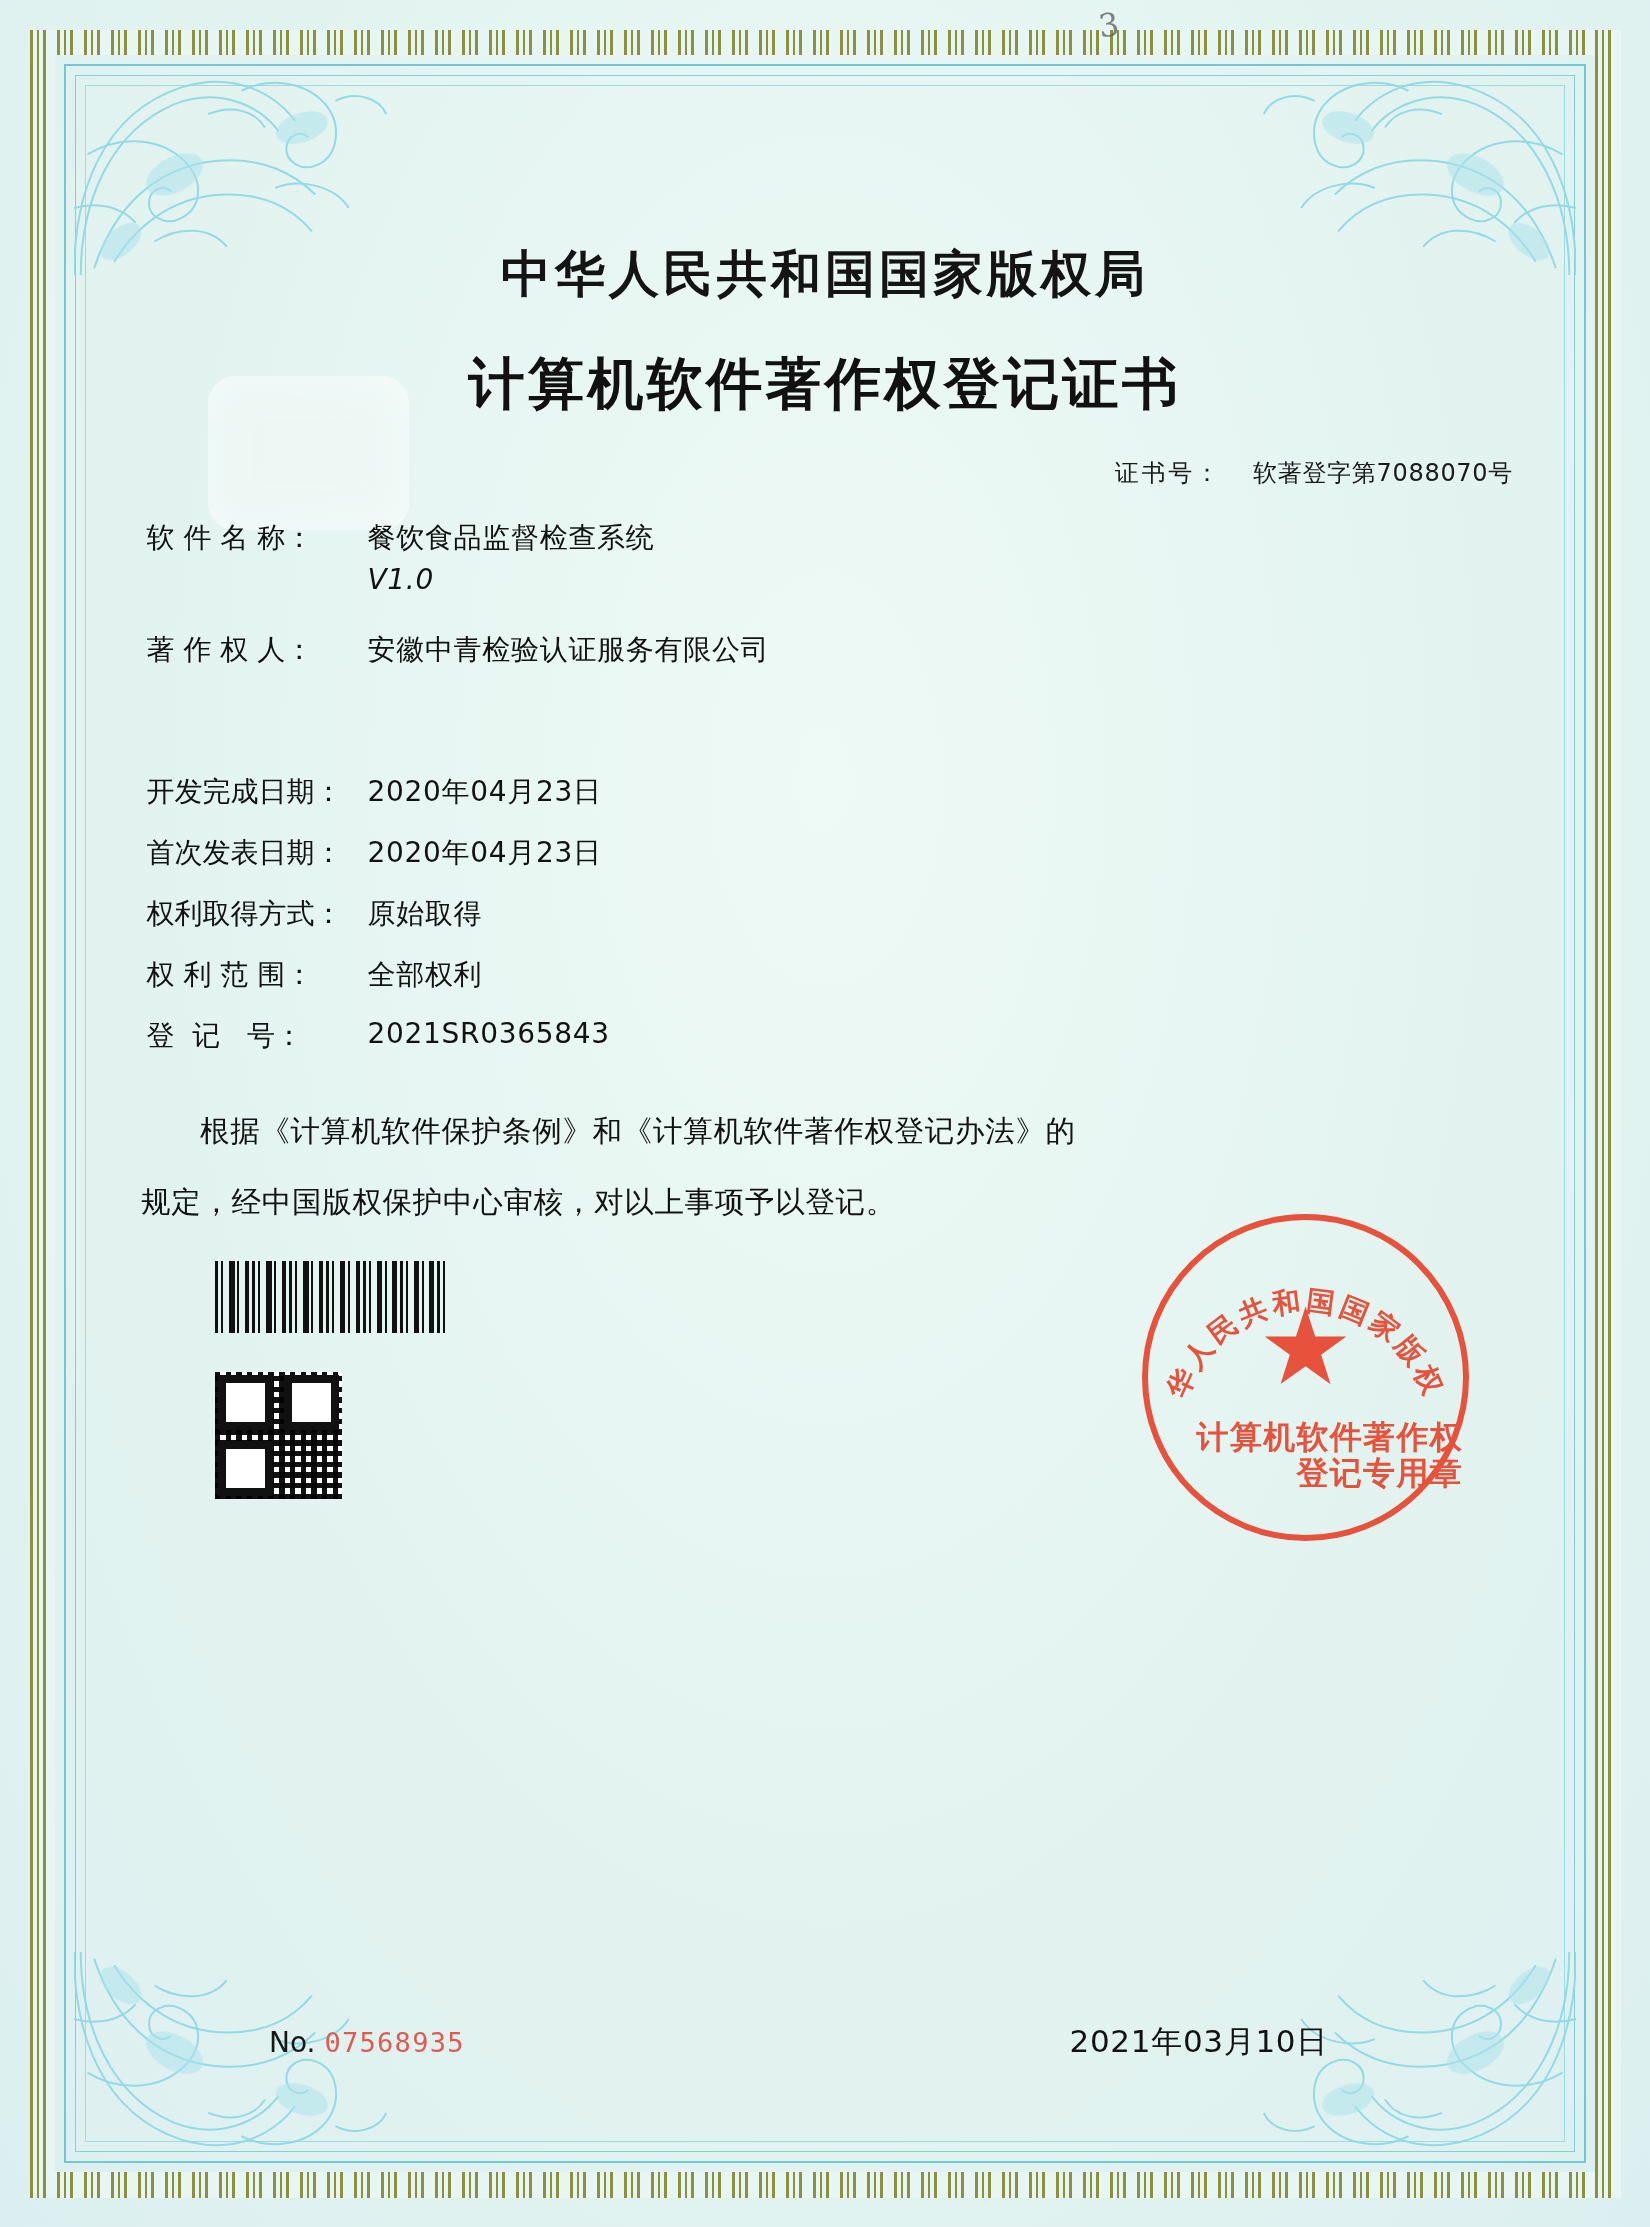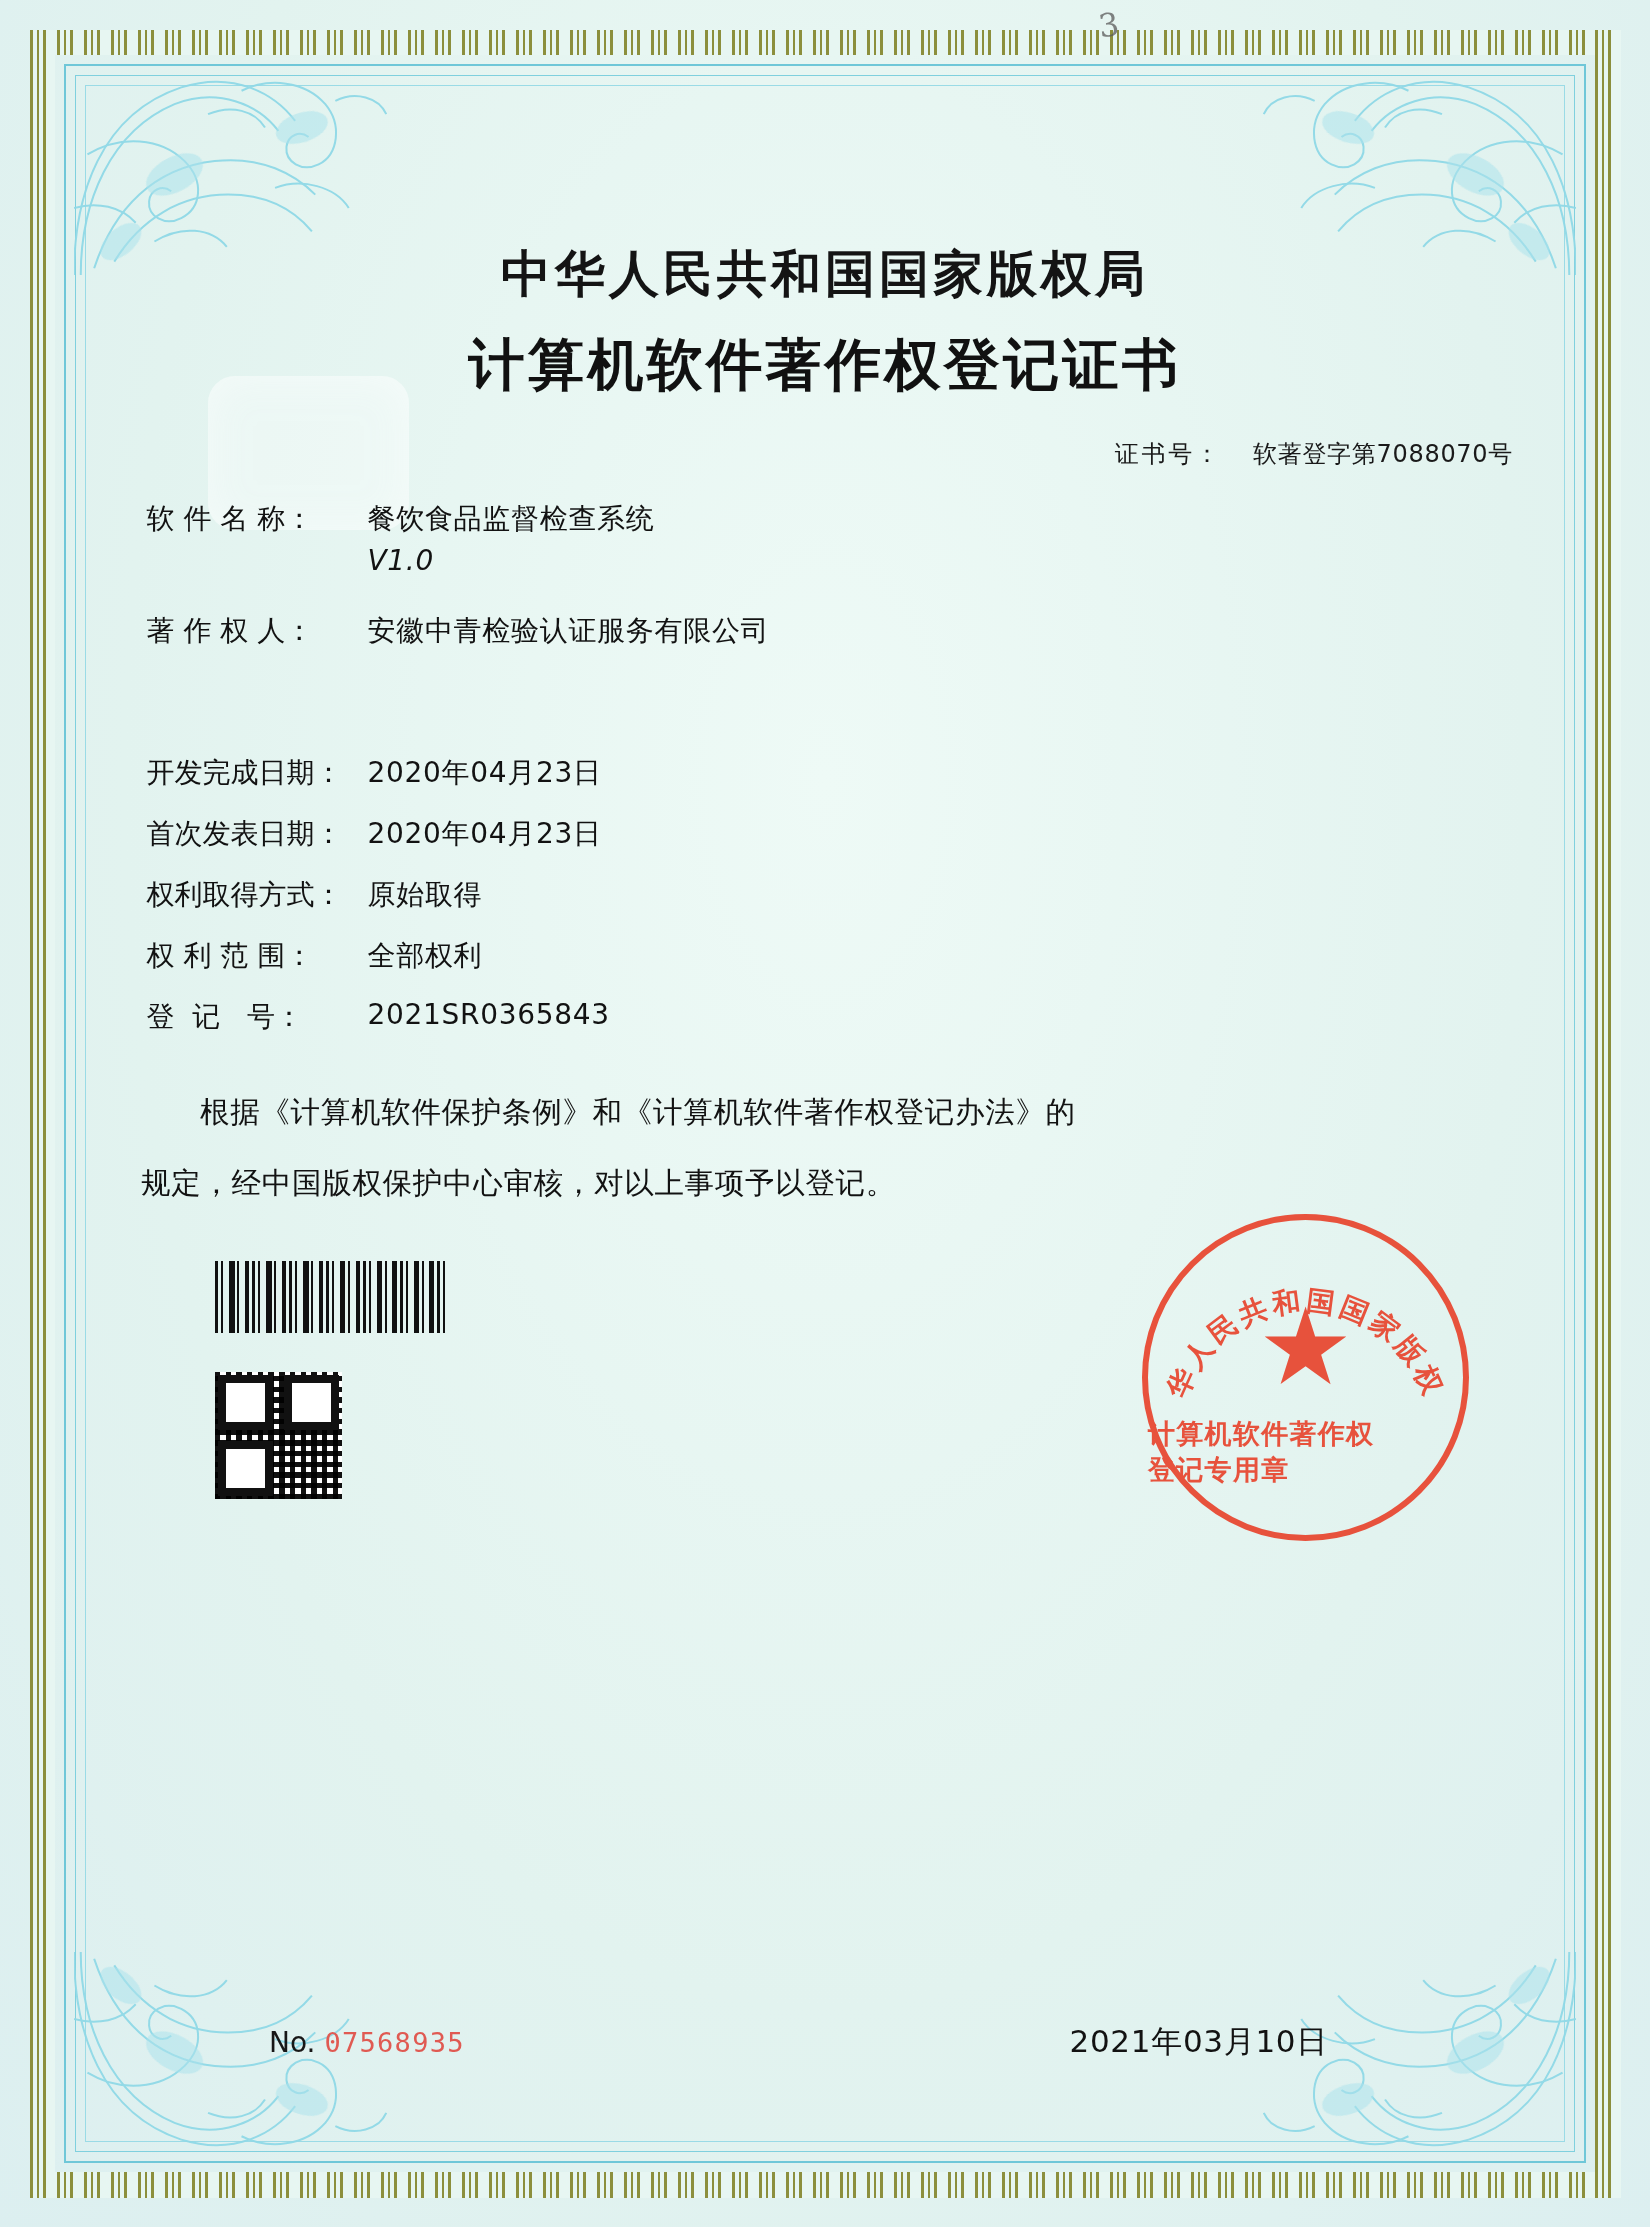--- a/index.html
+++ b/index.html
@@ -95,21 +95,21 @@
     color: #141414;
     margin-top: 40px;
   }
   .title-sub {
     text-align: center;
     font-family: "DejaVu Serif", "Liberation Serif", serif;
     font-weight: 700;
     font-size: 56px;
     letter-spacing: 3.4px;
     color: #111111;
-    margin-top: 20px;
+    margin-top: 39px;
   }
 
   .cert-no-row {
     margin-top: 34px;
     text-align: right;
     font-size: 24px;
     color: #1a1a1a;
     letter-spacing: 0.7px;
     padding-right: 16px;
     font-family: "DejaVu Sans", "Liberation Sans", sans-serif;
@@ -220,24 +220,24 @@
     top: 40%;
     transform: translate(-50%, -50%);
     font-size: 93px;
     line-height: 1;
     color: #e8452f;
   }
   .seal .seal-line1,
   .seal .seal-line2 {
     position: absolute;
     width: 100%;
-    text-align: left;
+    text-align: right;
     font-family: "DejaVu Sans", "Liberation Sans", sans-serif;
     font-weight: 700;
-    font-size: 27px;
+    font-size: 32px;
     letter-spacing: 1.3px;
     color: #e8452f;
   }
   .seal .seal-line1 { top: 196px; }
   .seal .seal-line2 { top: 232px; }
 
   
   .footer {
     position: absolute;
     left: 121px;

